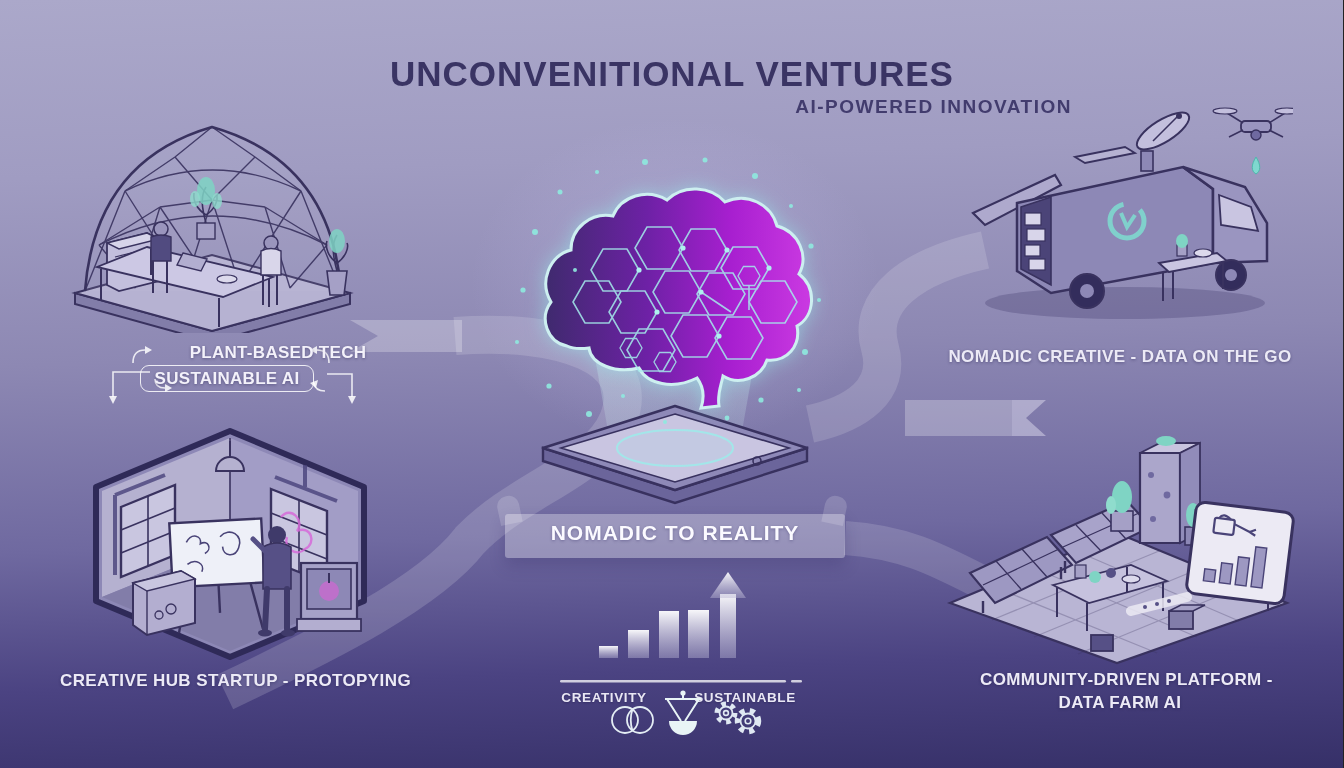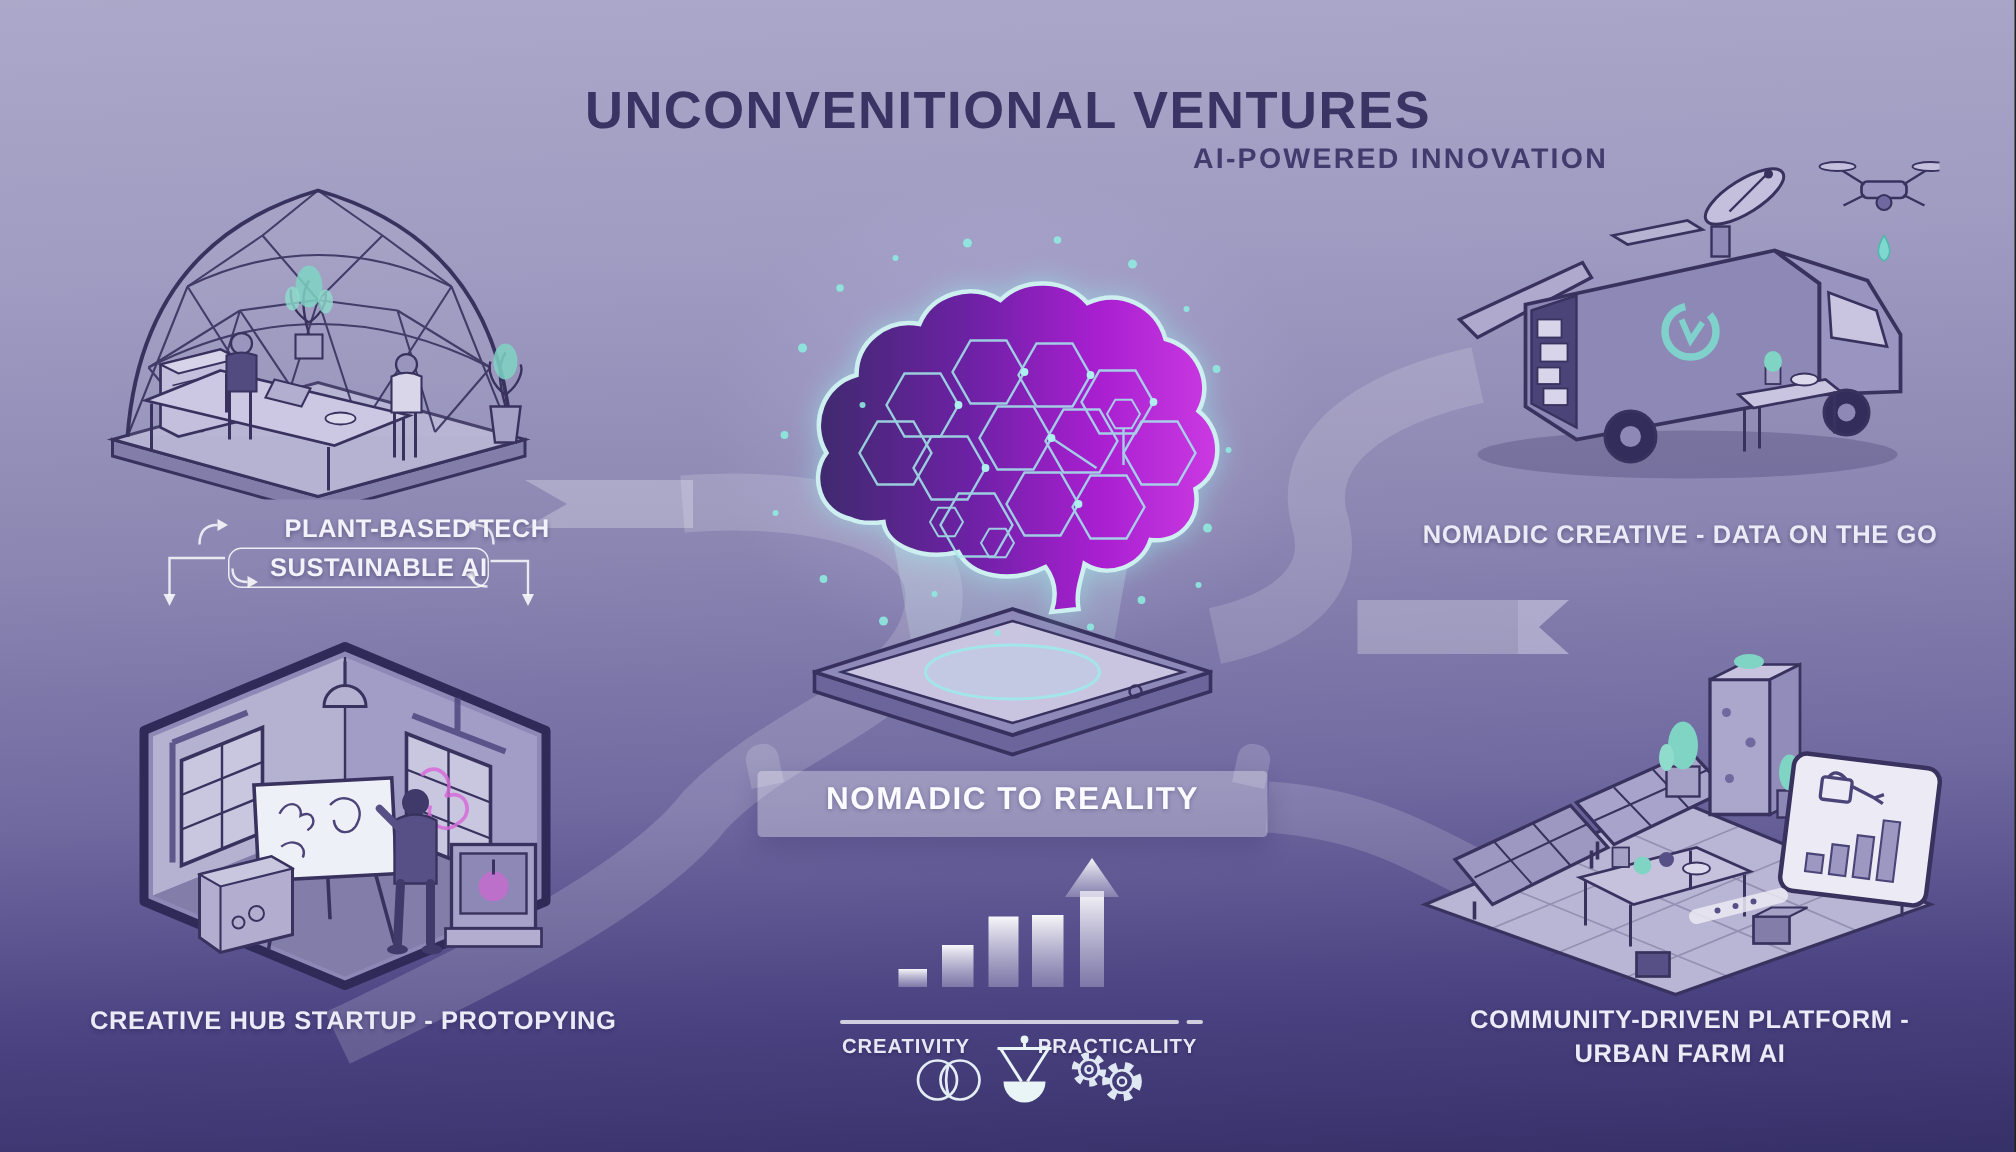--- a/index.html
+++ b/index.html
@@ -19,21 +19,21 @@
   }
   .cap{
     position:absolute;color:#eceaf6;font-weight:700;font-size:17px;letter-spacing:.4px;
     text-align:center;white-space:nowrap;text-shadow:0 1px 3px rgba(30,25,70,.4);
   }
   .tag{
     position:absolute;left:140px;top:343px;width:180px;text-align:center;
     color:#f3f1fa;font-weight:700;font-size:17px;letter-spacing:.3px;text-shadow:0 1px 3px rgba(30,25,70,.4);margin-left:48px;
   }
   .badge{
-    position:absolute;left:152px;top:365px;width:172px;height:25px;line-height:25px;text-align:right;
+    position:absolute;left:140px;top:365px;width:172px;height:25px;line-height:25px;text-align:center;
     color:#f3f1fa;font-weight:700;font-size:17px;letter-spacing:.3px;
     border:1.6px solid rgba(255,255,255,.85);border-radius:9px;text-shadow:0 1px 3px rgba(30,25,70,.4);
   }
   .banner-band{
     position:absolute;left:505px;top:514px;width:340px;height:44px;
     background:rgba(255,255,255,.30);border-radius:3px;
     box-shadow:0 8px 16px rgba(40,34,90,.22);
   }
   .banner-text{
     position:absolute;left:505px;top:521px;width:340px;text-align:center;
@@ -292,21 +292,21 @@
     <rect x="68" y="72" width="21" height="28" fill="url(#barG)"></rect>
     <rect x="99" y="53" width="20" height="47" fill="url(#barG)"></rect>
     <rect x="128" y="52" width="21" height="48" fill="url(#barG)"></rect>
     <rect x="160" y="36" width="16" height="64" fill="url(#barG)"></rect>
     <polygon points="150,40 168,14 186,40" fill="url(#barG)"></polygon>
     <rect x="0" y="122" width="226" height="2.6" rx="1.3" fill="rgba(255,255,255,0.75)"></rect>
     <rect x="231" y="122" width="11" height="2.6" rx="1.3" fill="rgba(255,255,255,0.75)"></rect>
   </svg>
 
   <div class="bal-label" style="left:554px;top:690px;width:100px">CREATIVITY</div>
-  <div class="bal-label" style="left:690px;top:690px;width:110px">PRACTICALITY</div>
+  <div class="bal-label" style="left:690px;top:690px;width:110px">SUSTAINABLE</div>
   <svg class="abs" style="left:595px;top:684px" width="185" height="62" viewBox="0 0 185 62">
 
     <g fill="none" stroke="#e4edf4" stroke-width="1.8">
       <circle cx="30" cy="36" r="13"></circle>
         <circle cx="45" cy="36" r="13"></circle>
       <path d="M37.5,25 Q34,36 37.5,47"></path>
     </g>
 
     <g>
       <circle cx="88" cy="9" r="2.6" fill="#e8f4f6"></circle>
@@ -453,15 +453,15 @@
       <rect x="234" y="196" width="24" height="18" fill="#827da9" stroke="#39325f" stroke-width="1.8"></rect>
       <path d="M234,196 L246,190 L270,190 L258,196 Z" fill="#a5a0c6" stroke="#39325f" stroke-width="1.4"></path>
       <rect x="156" y="220" width="22" height="16" fill="#565086" stroke="#39325f" stroke-width="1.8"></rect>
       <path d="M196,196 L252,182" stroke="#eceaf4" stroke-width="10" stroke-linecap="round" opacity=".85"></path>
       <circle cx="210" cy="192" r="2" fill="#565086"></circle>
         <circle cx="222" cy="189" r="2" fill="#565086"></circle>
       <circle cx="234" cy="186" r="2" fill="#565086"></circle>
     </g>
   </svg>
   <div class="cap" style="left:980px;top:670px;width:280px">COMMUNITY-DRIVEN PLATFORM -</div>
-  <div class="cap" style="left:980px;top:693px;width:280px">URBAN FARM AI</div>
+  <div class="cap" style="left:980px;top:693px;width:280px">DATA FARM AI</div>
 
 </div>
 
 </body></html>

